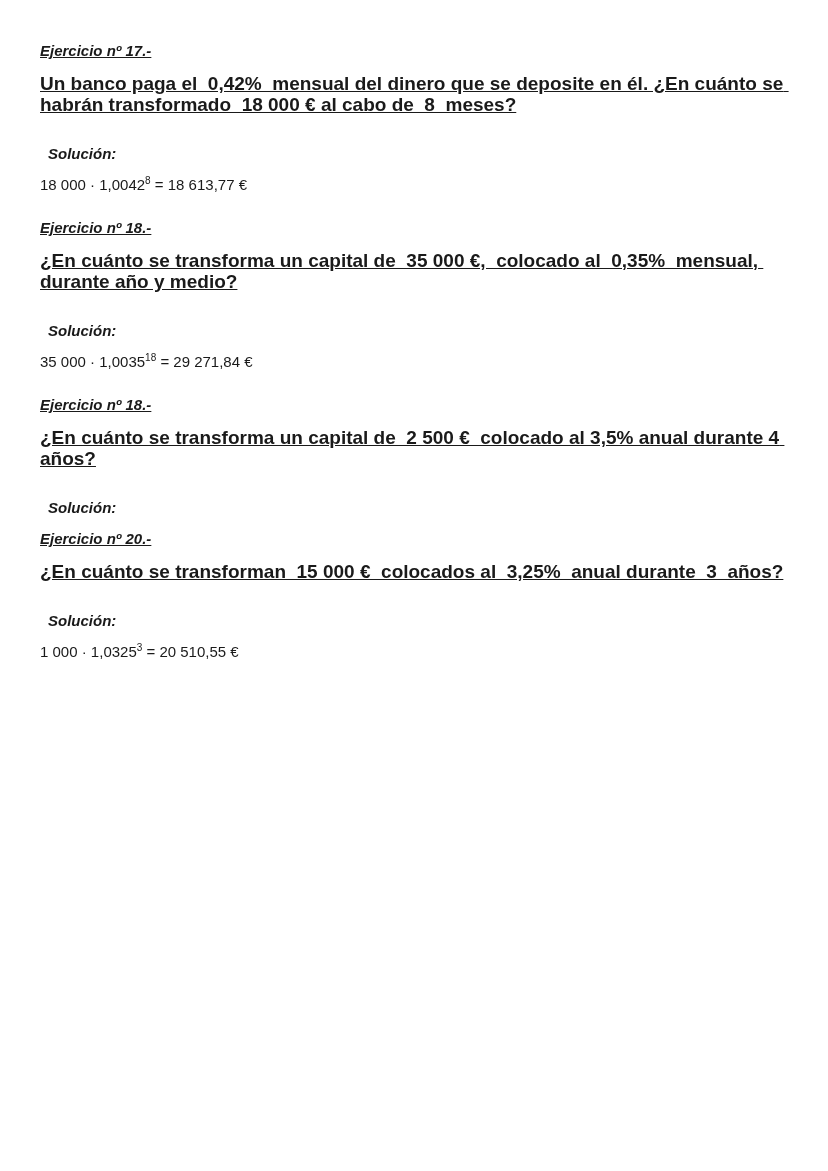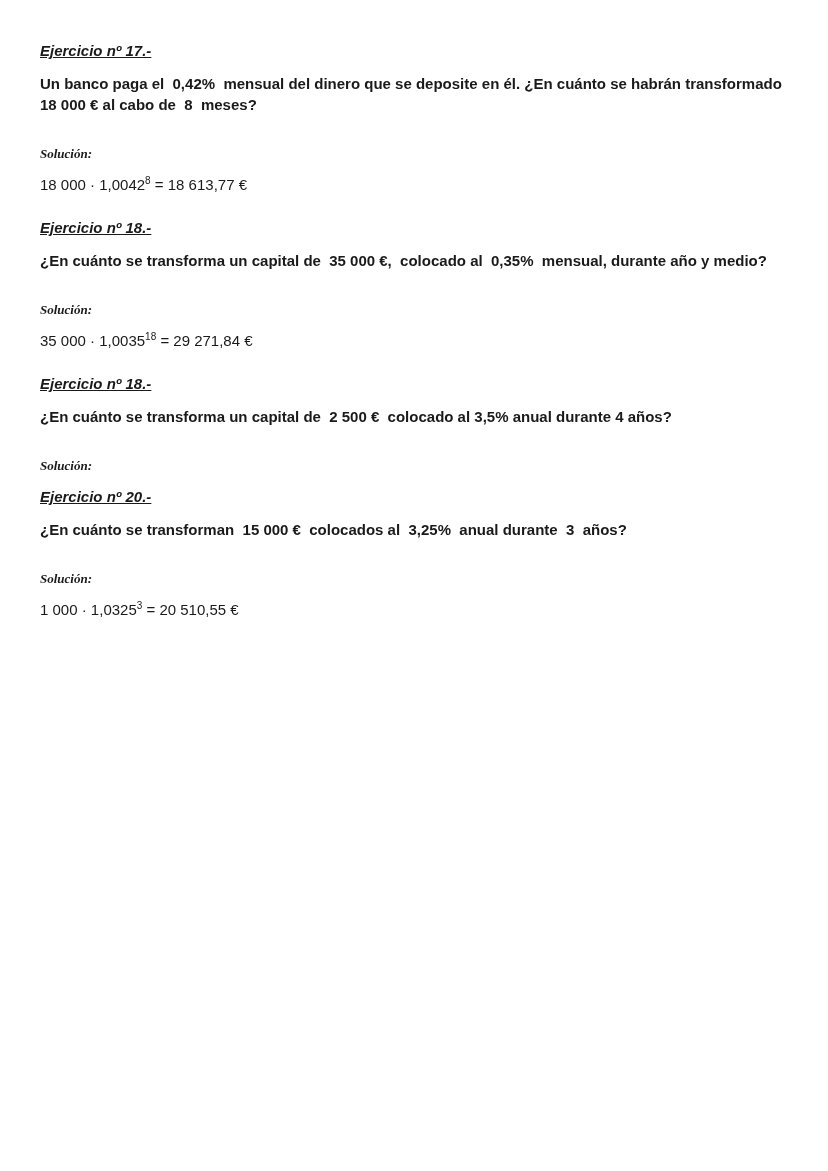--- a/index.html
+++ b/index.html
@@ -23,33 +23,33 @@
   .exercise-title {
     font-size: 15px;
     font-weight: bold;
     font-style: italic;
     text-decoration: underline;
     line-height: 21px;
     margin: 0 0 12px 0;
     white-space: pre-wrap;
   }
   .question {
-    font-size: 15px;
+    font-size: 19px;
     font-weight: bold;
     line-height: 21px;
     margin: 0 0 28px 0;
     white-space: pre-wrap;
+    text-decoration: underline;
   }
   .solution-label {
-    font-size: 13px;
+    font-size: 15px;
     font-weight: bold;
     font-style: italic;
     line-height: 21px;
-    margin: 0 0 10px 0;
-    font-family: Liberation Serif, serif;
+    margin: 0 0 10px 8px;
   }
   .formula {
     font-size: 15px;
     font-weight: normal;
     line-height: 21px;
     margin: 0 0 22px 0;
     white-space: pre-wrap;
   }
   .formula sup {
     font-size: 10px;

